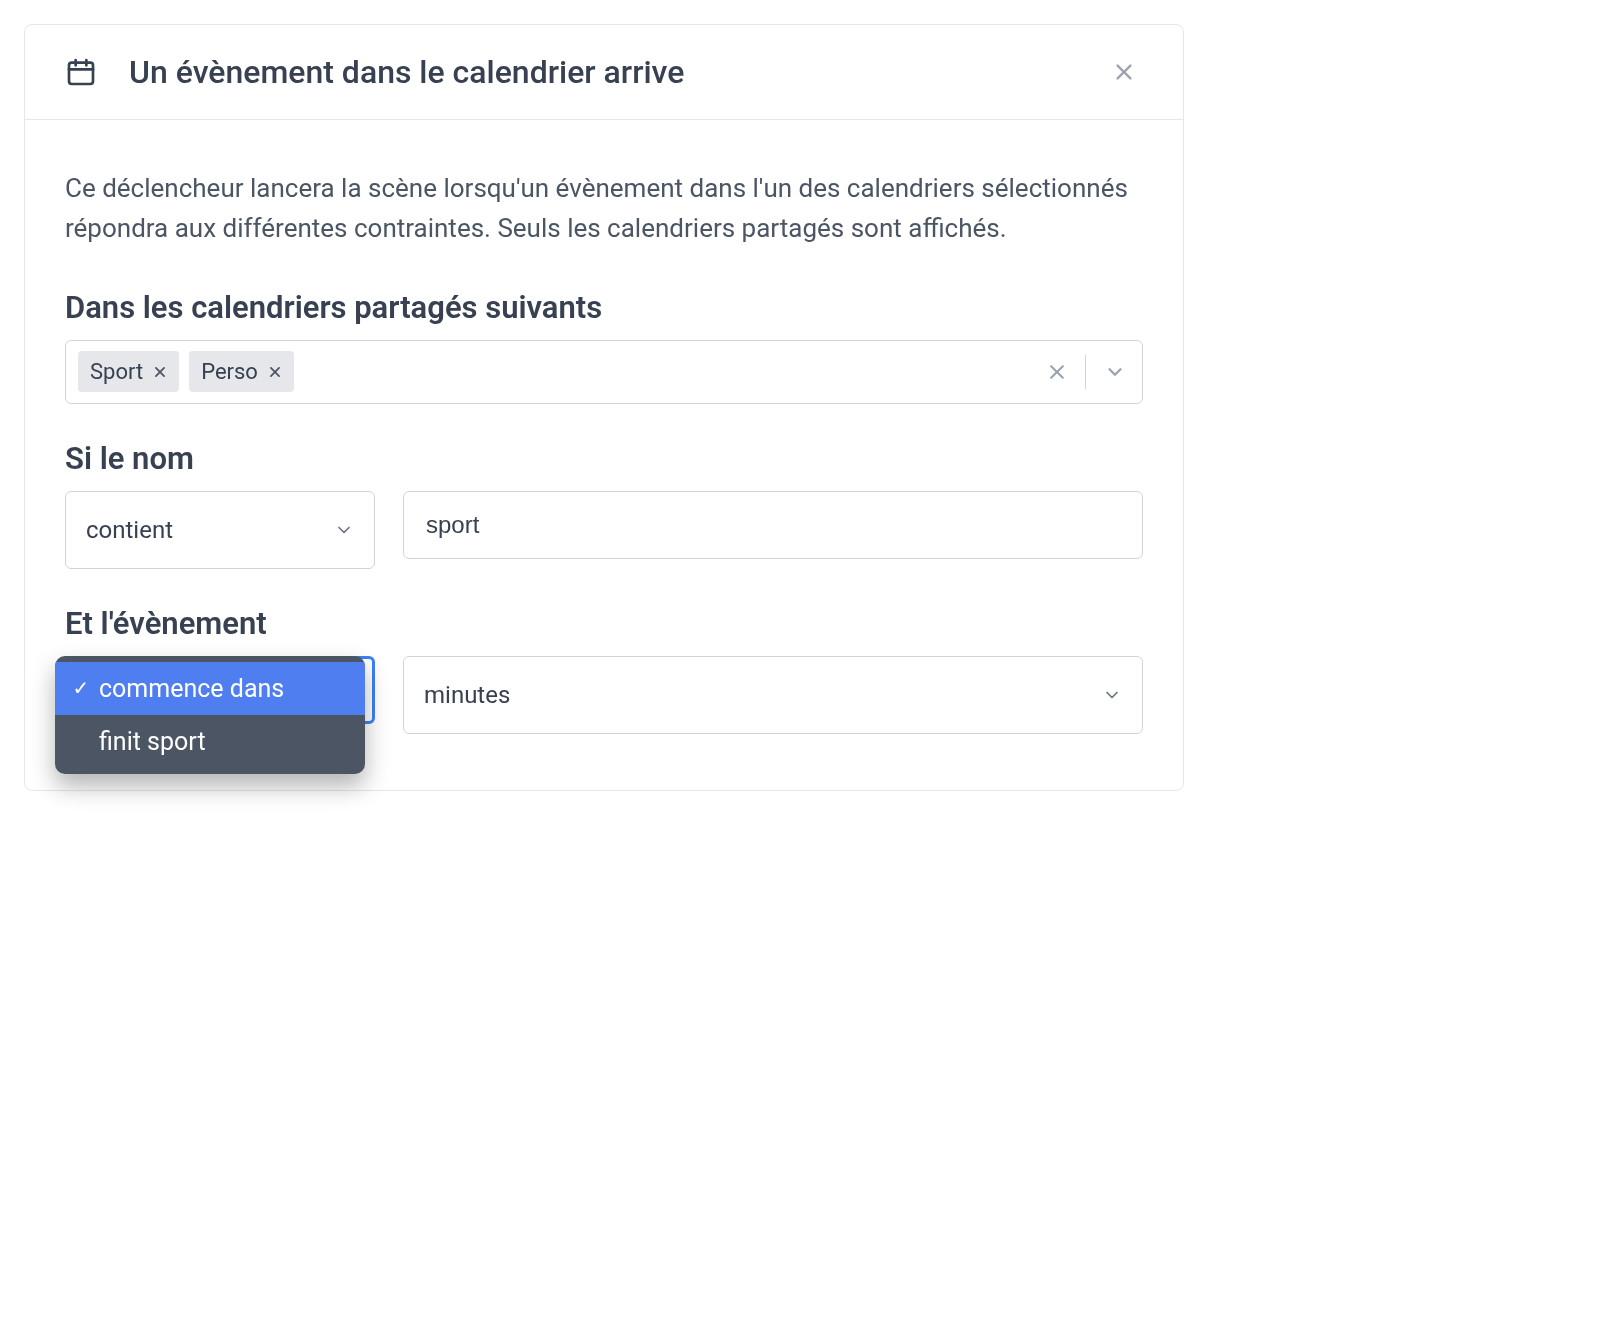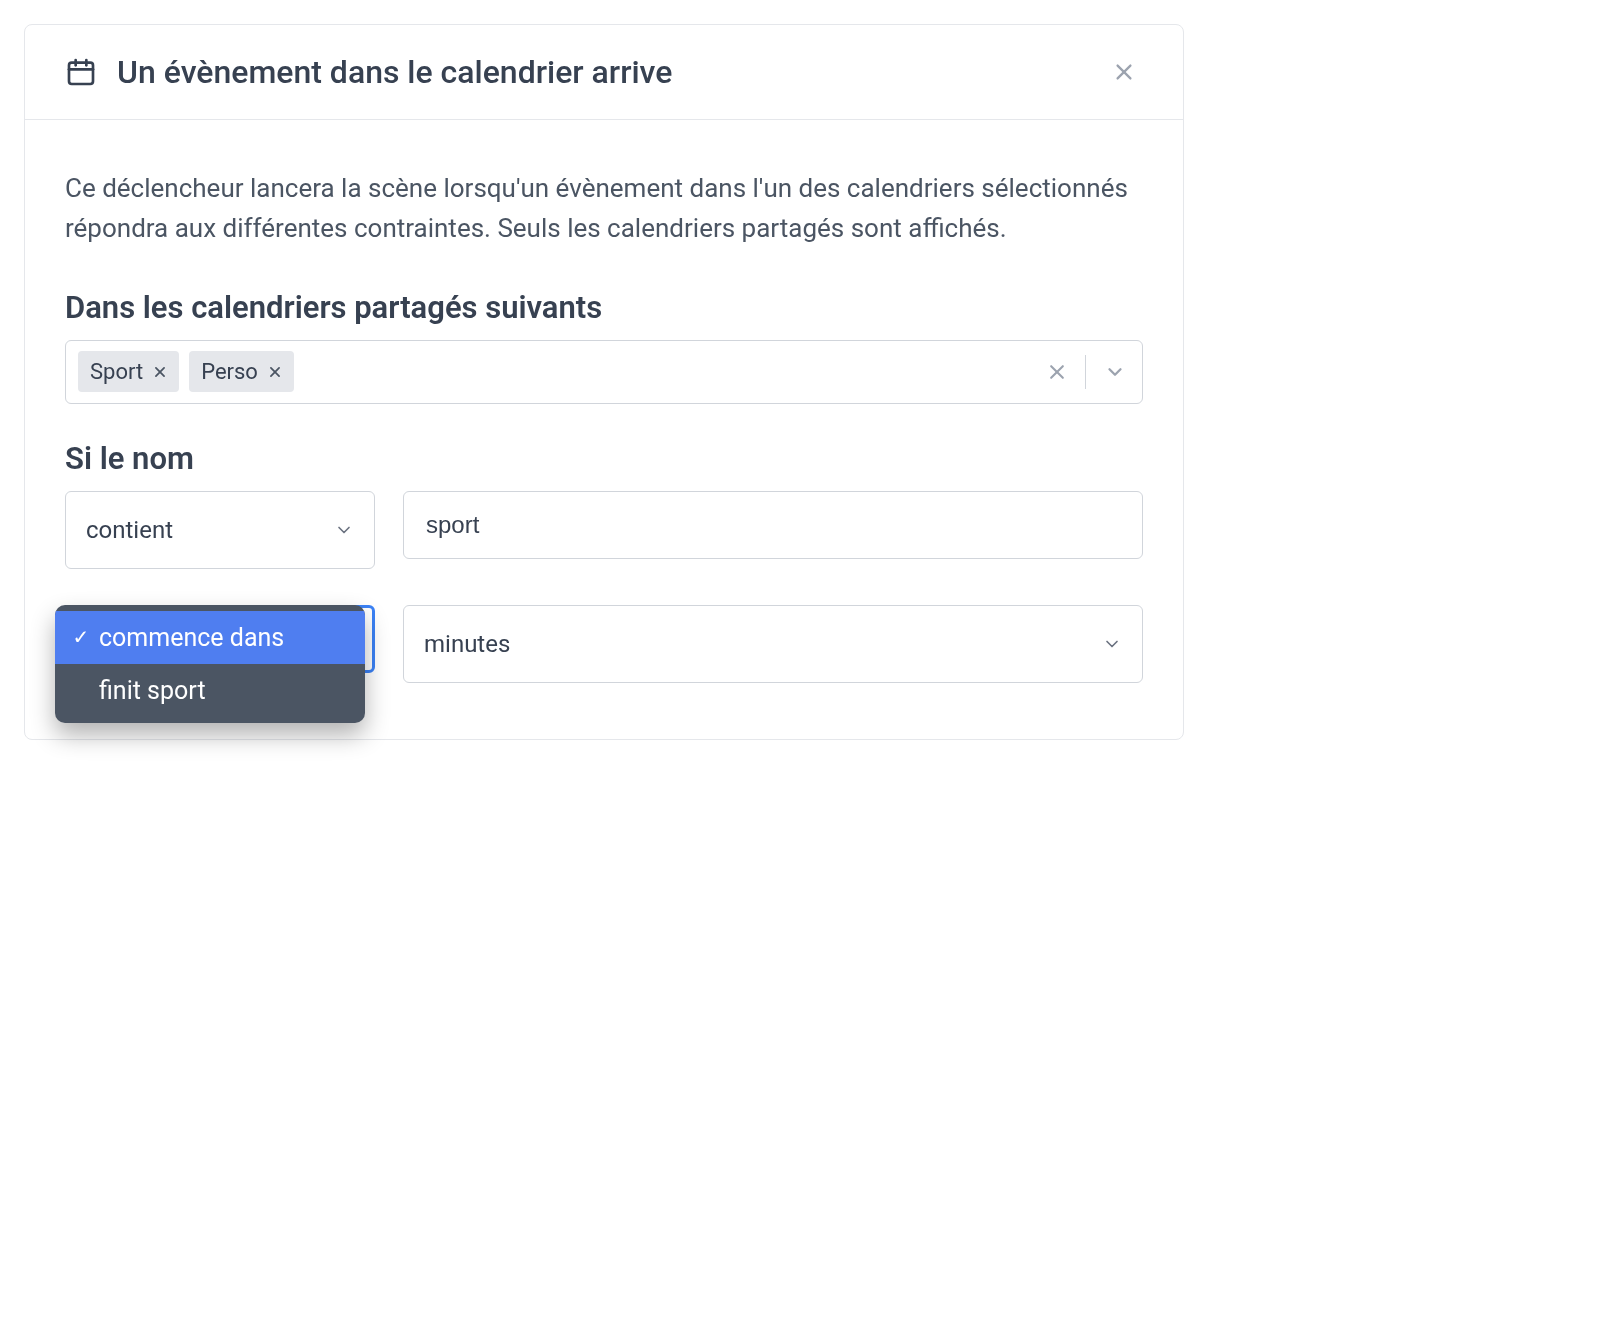--- a/index.html
+++ b/index.html
@@ -21,21 +21,21 @@
     .panel-header {
       display: flex;
       align-items: center;
       justify-content: space-between;
       padding: 28px 40px;
       border-bottom: 1px solid #e5e7eb;
     }
     .panel-title-wrap {
       display: flex;
       align-items: center;
-      gap: 20px;
+      gap: 32px;
     }
     .calendar-icon {
       width: 32px;
       height: 32px;
       flex-shrink: 0;
     }
     .panel-title {
       font-size: 32px;
       font-weight: 500;
       color: #374151;
@@ -299,20 +299,21 @@
           <span>contient</span>
           <svg class="chevron-icon" viewBox="0 0 24 24" fill="none" stroke="currentColor" stroke-width="2" stroke-linecap="round" stroke-linejoin="round">
               <polyline points="6 9 12 15 18 9"></polyline>
             </svg>
         </div>
         <input class="input" type="text" style="flex: 1 1 0%;" value="sport">
       </div>
     </div>
 
     <div class="field-group" style="margin-bottom:0;">
+      <div class="field-label">Et l'évènement</div>
       <div class="event-row">
         <div class="event-select-wrap">
           <div class="event-select-focused"></div>
           <div class="dropdown-menu">
             <div class="dropdown-item selected">
               <span class="dropdown-check">✓</span>
               <span>commence dans</span>
             </div>
             <div class="dropdown-item">
               <span class="dropdown-check"></span>

